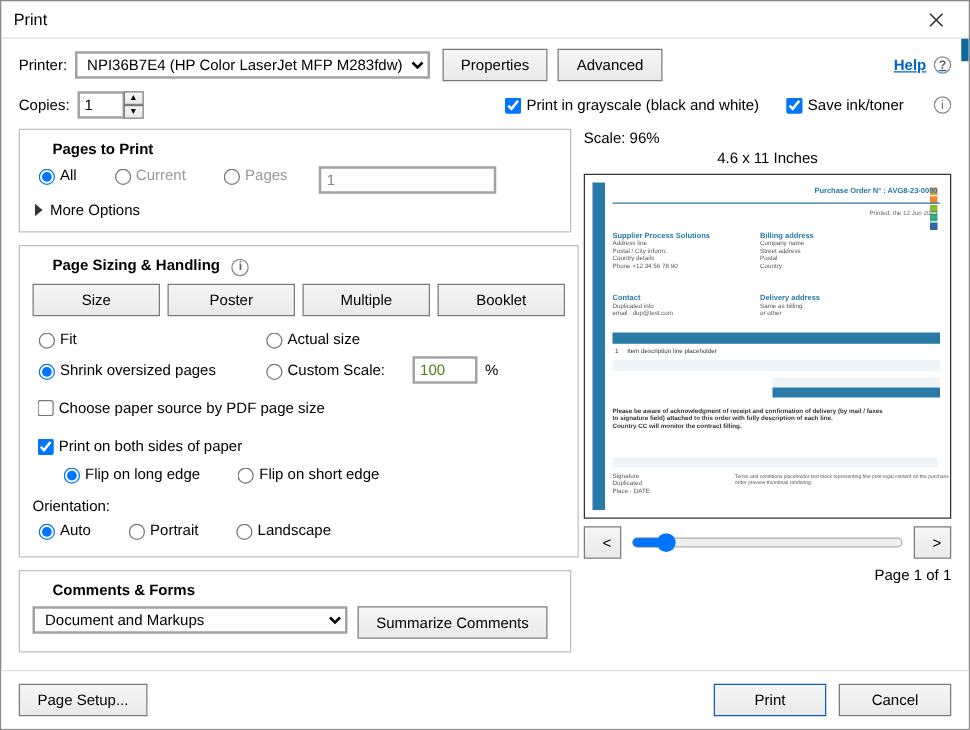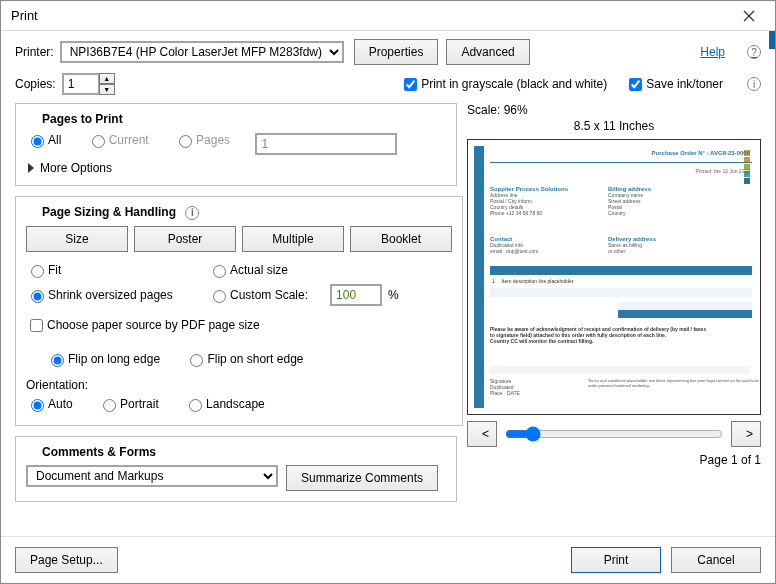--- a/index.html
+++ b/index.html
@@ -7,21 +7,21 @@
   .titlebar { height: 30px; display: flex; align-items: center; padding: 0 6px 0 10px; border-bottom: 1px solid #ddd; }
   .titlebar .title { flex: 1; font-size: 13px; }
   .titlebar .close { width: 40px; height: 28px; display: flex; align-items: center; justify-content: center; cursor: default; }
   .content { padding: 8px 14px 12px 14px; }
   .row { display: flex; align-items: center; margin-bottom: 8px; }
   .label { margin-right: 6px; }
   select, input[type=text] { border: 2px solid #a3a3a3; background: #fff; height: 22px; padding: 0 4px; }
   select.printer { width: 284px; }
   button { border: 1px solid #7a7a7a; background: linear-gradient(#f6f6f6,#e9e9e9); height: 26px; padding: 0 14px; cursor: default; }
   button.mode { width: 102px; }
-  .help { margin-left: auto; color: #0066cc; text-decoration: underline; cursor: default; display: flex; align-items: center; gap: 16px;}
+  .help { margin-left: auto; color: #0066cc; text-decoration: underline; cursor: default; display: flex; align-items: center; gap: 0; font-weight: bold;}
   .info-icon { width: 14px; height: 14px; border: 1px solid #888; border-radius: 50%; display: inline-flex; align-items: center; justify-content: center; font-size: 10px; color: #666; margin-left: 6px; }
   .copies { width: 38px; }
   .spin { display:inline-flex; flex-direction:column; margin-left:-1px; }
   .spin button { height:11px; width:16px; padding:0; font-size:7px; line-height:7px; }
   .chk { display: inline-flex; align-items: center; margin-right: 18px; }
   .chk input { margin-right: 4px; }
   .columns { display: flex; gap: 10px; margin-top: 4px;}
   .leftcol { width: 442px; }
   .rightcol { flex: 1; }
   fieldset { border: 1px solid #c0c0c0; padding: 8px 10px 10px 10px; margin: 0 0 10px 0; position: relative; }
@@ -164,20 +164,24 @@
               <span>Custom Scale:</span>
             </label>
           <input type="text" class="scalebox" value="100" style="">
           <span style="margin-left:6px">%</span>
         </div>
         <label class="chk" style="margin-bottom:12px">
             <input type="checkbox" style="">
             <span>Choose paper source by PDF page size</span>
           </label>
         <br>
+        <label class="chk">
+            <input type="checkbox" checked="" style="">
+            <span>Print on both sides of paper</span>
+          </label>
         <div class="subindent" style="margin-top:4px;">
           <label class="radio">
               <input type="radio" name="flip" checked="" style="">
               <span>Flip on long edge</span>
             </label>
           <label class="radio">
               <input type="radio" name="flip" style="">
               <span>Flip on short edge</span>
             </label>
         </div>
@@ -203,21 +207,21 @@
         <div style="display:flex; gap:8px;">
           <select class="commselect"><option>Document and Markups</option></select>
           <button>Summarize Comments</button>
         </div>
       </fieldset>
 
     </div>
 
     <div class="rightcol">
       <div class="scale-lbl">Scale:  96%</div>
-      <div class="dims">8.5 x 11 Inches</div>
+      <div class="dims">4.6 x 11 Inches</div>
       <div class="preview">
         <div class="leftbar"></div>
         <div class="squares">
             <span style="background:#d94"></span>
             <span style="background:#e83"></span>
             <span style="background:#8b3"></span>
             <span style="background:#3a8"></span>
             <span style="background:#36a"></span>
           </div>
         <div class="potxt">Purchase Order N° : AVG8-23-0000</div>

